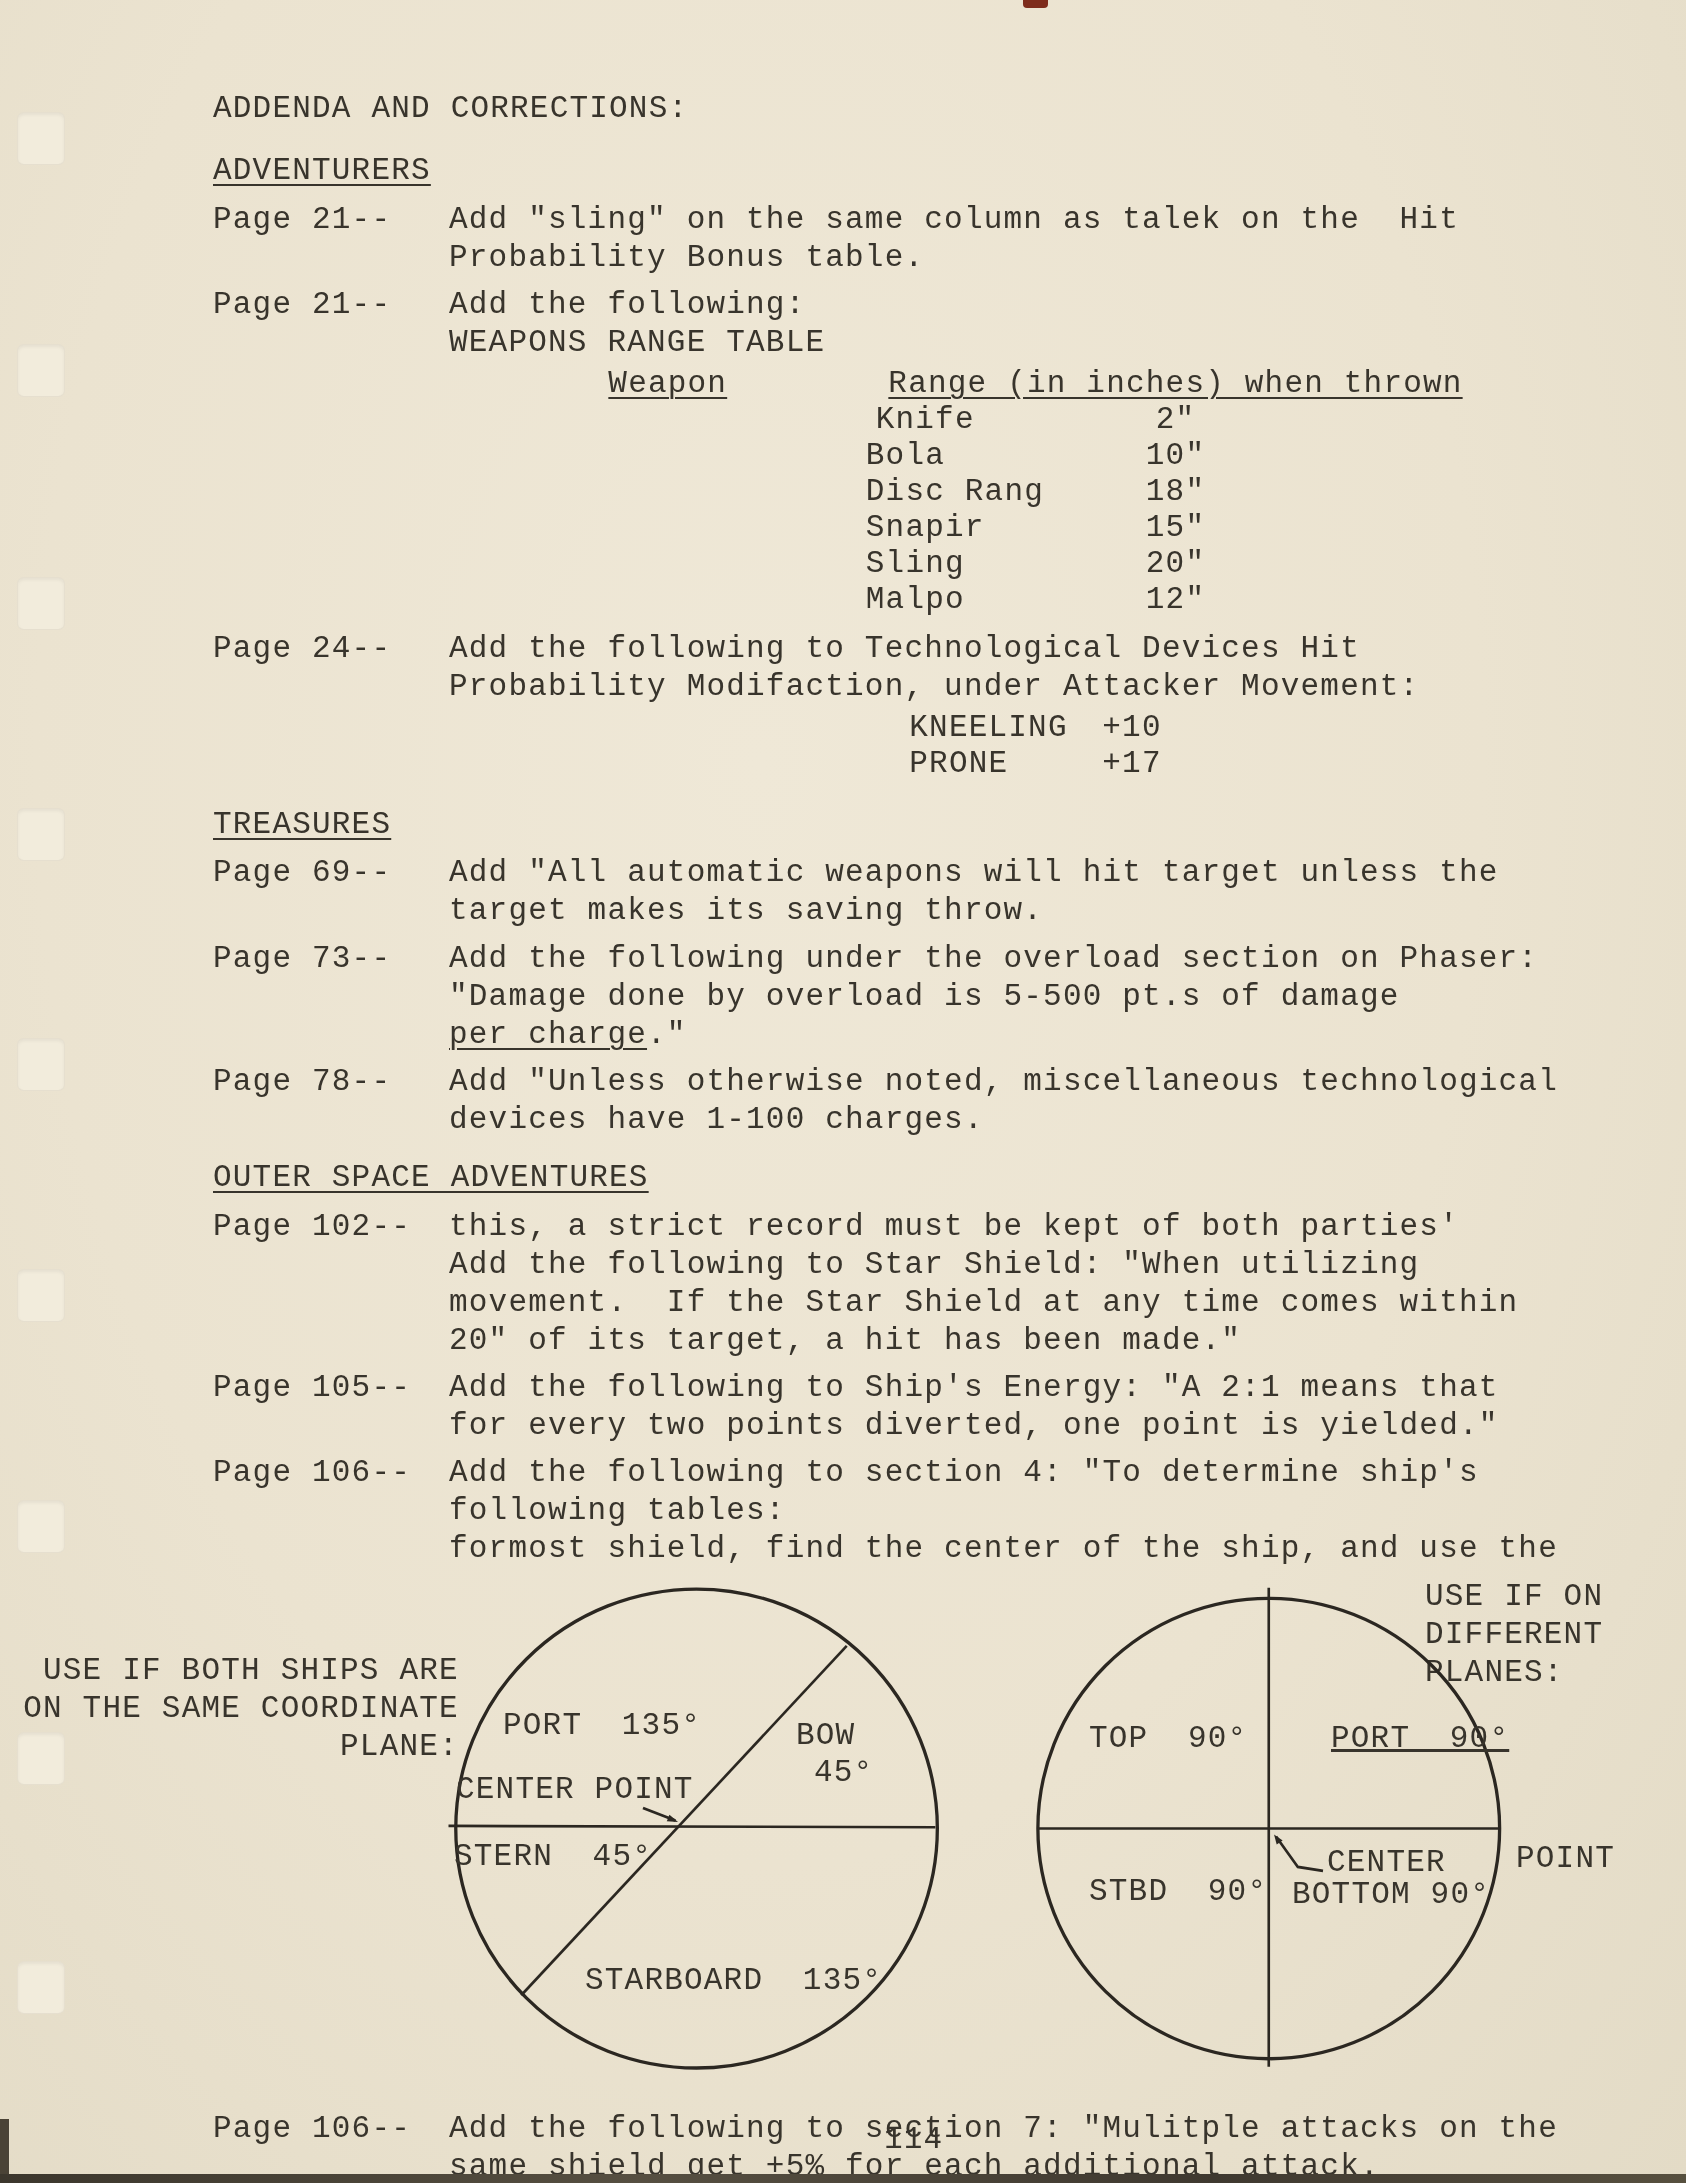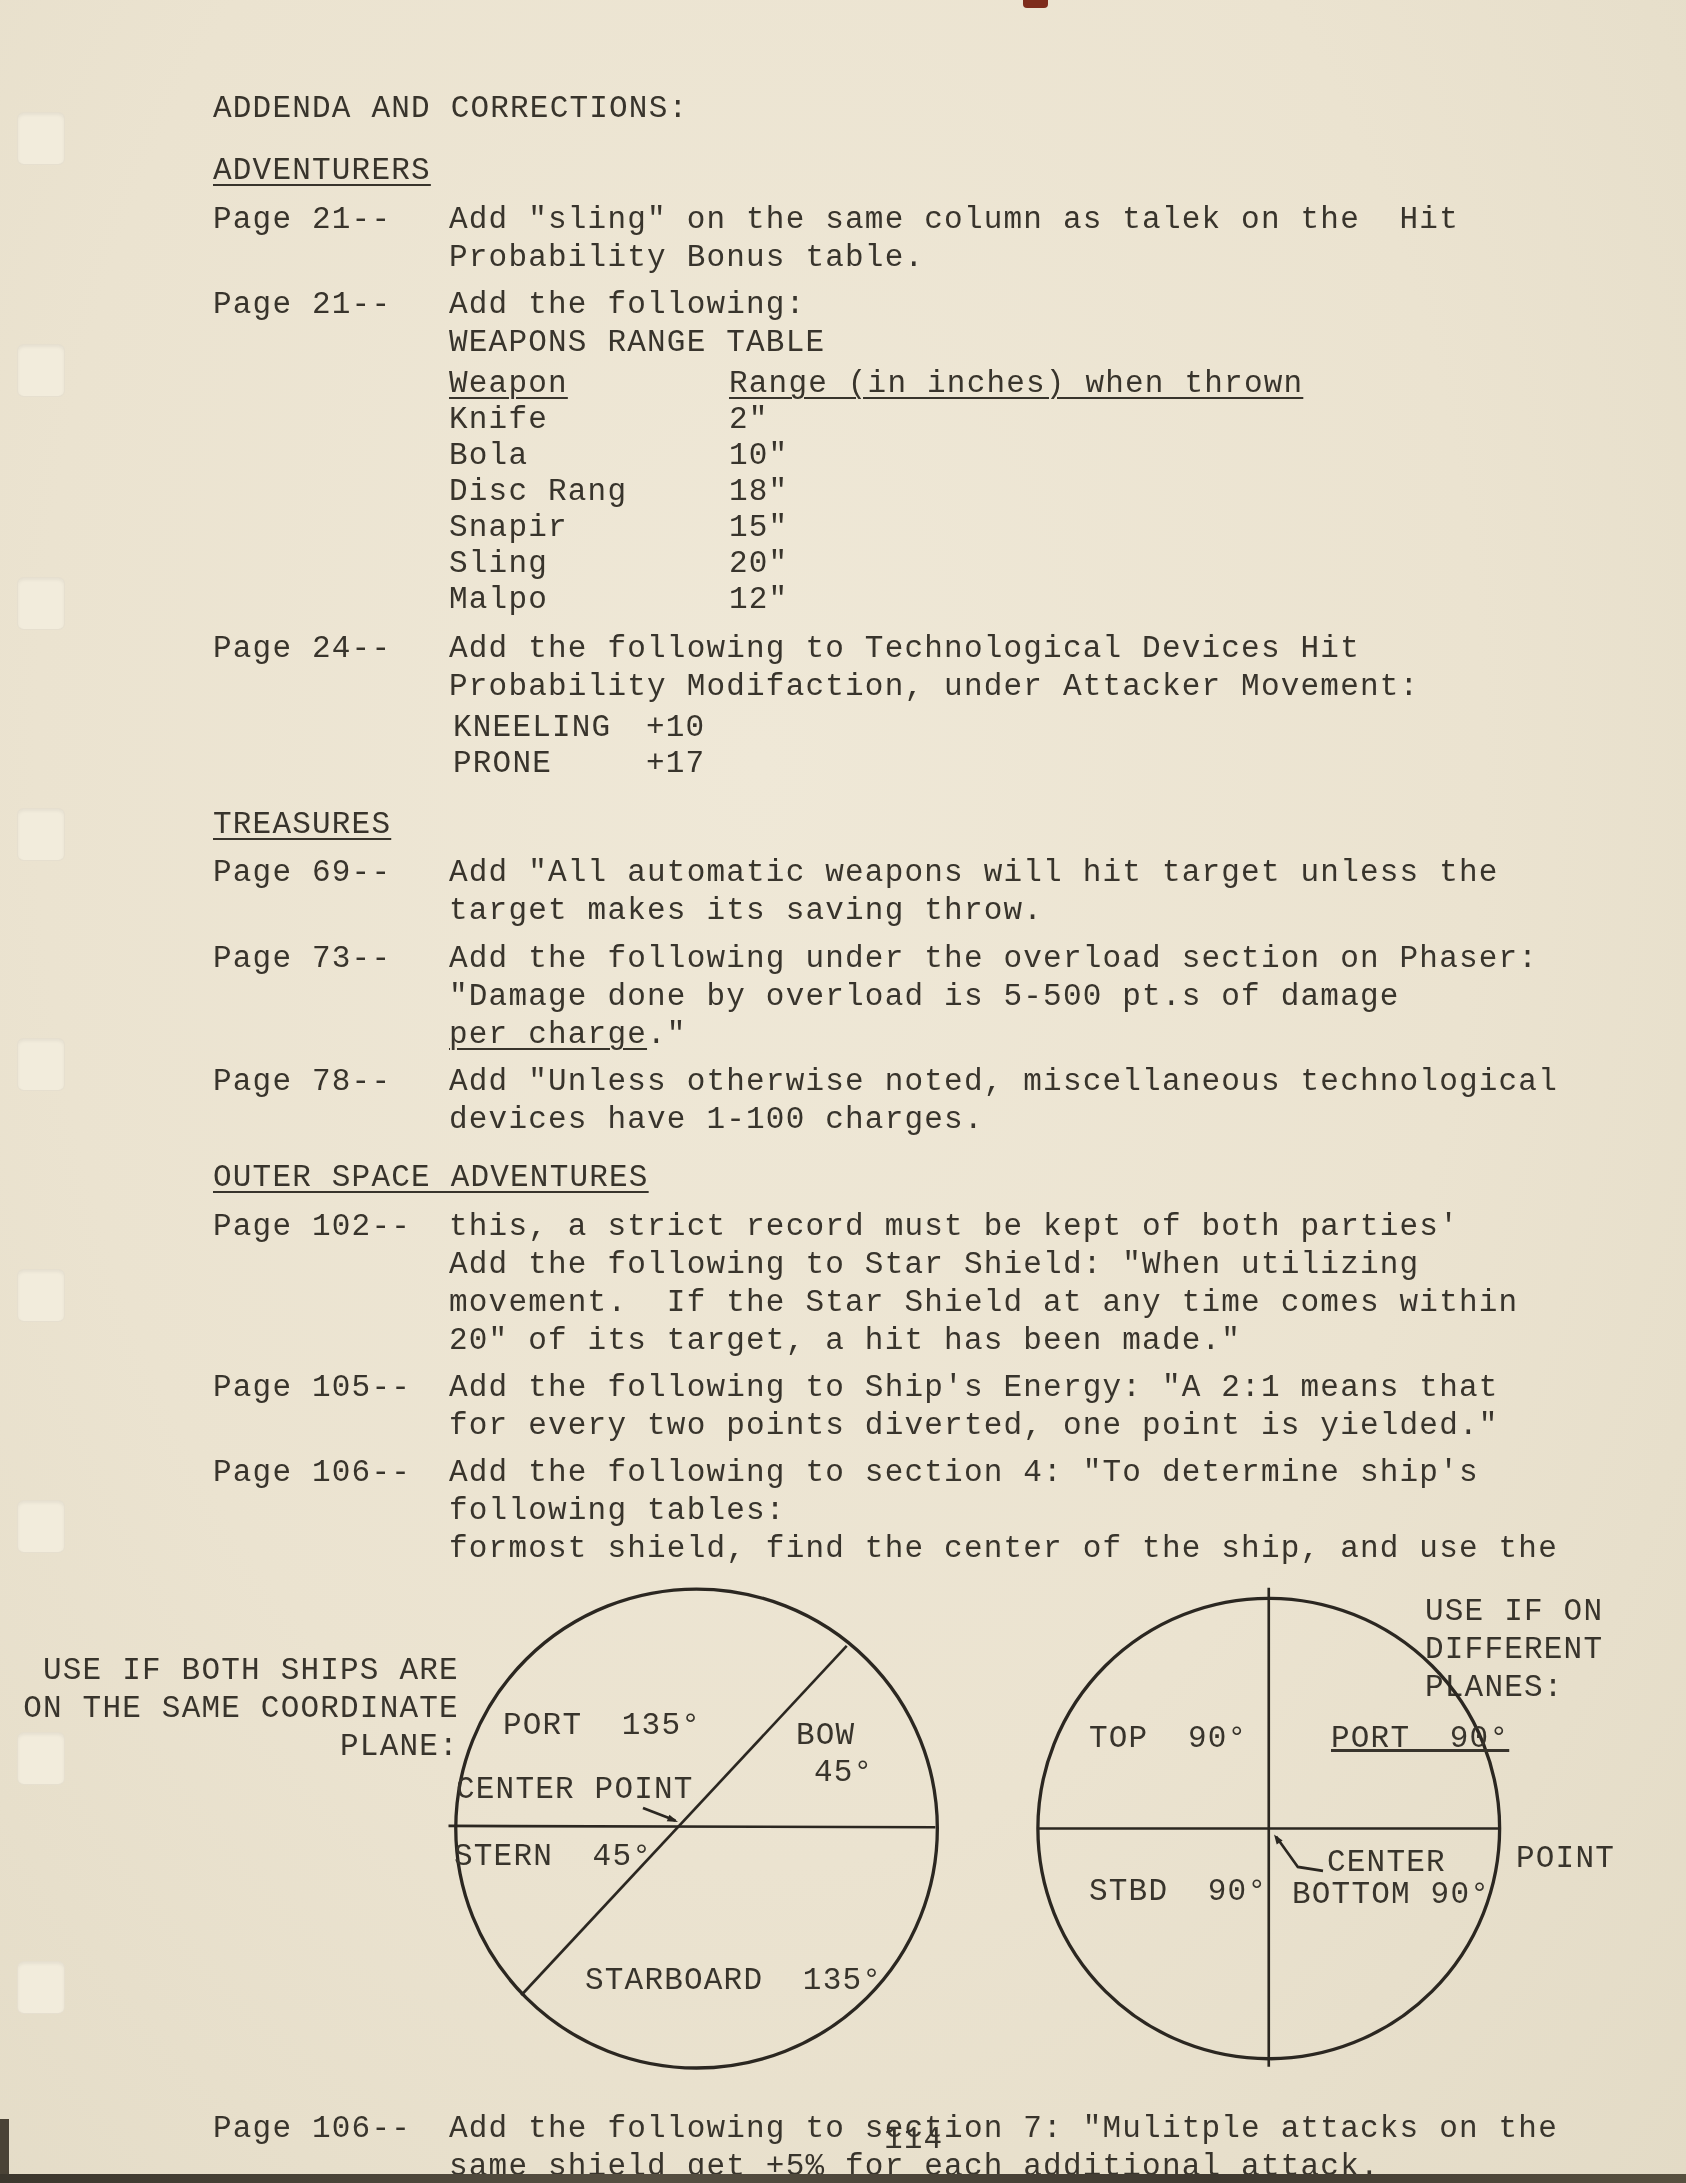--- a/index.html
+++ b/index.html
@@ -39,31 +39,31 @@
   .u {
     text-decoration-line: underline;
     text-decoration-thickness: 2px;
     text-underline-offset: 5.3px;
   }
   .entry { display: flex; align-items: flex-start; margin-bottom: 9.3px; font-family: Liberation Mono, monospace; }
   .elabel { width: 236px; flex: none; }
   .ebody { flex: 1; min-width: 0; }
 
   .wtable { margin: 4px 0 2.6px 0; }
-  .wrow { display: flex; line-height: 36px; white-space: pre; }
+  .wrow { display: flex; line-height: 36px; white-space: pre; justify-content: center; }
   .wc1 { width: 280px; flex: none; }
   .mods { margin: 4px; }
   .mc1 { width: 193px; flex: none; }
 
   .diagram { position: relative; height: 513px; width: 1409px; margin: 2.6px 0 20px 0; }
   .dg { position: absolute; left: 0; top: 0; overflow: visible; }
   .dg-label { position: absolute; line-height: 37px; }
   .left-note { position: absolute; left: -195px; top: 75px; line-height: 38px; text-align: right; }
   .left-note .ln1 { padding-left: 25px; }
-  .right-note { position: absolute; left: 1212px; top: 16px; line-height: 38px; }
+  .right-note { position: absolute; left: 1212px; top: 1px; line-height: 38px; }
 
   .pagenum { position: absolute; left: 884px; top: 2122px; }
 </style>
 </head>
 <body>
 
 <div class="paper"></div>
 
 <div class="hole" style="top:112px"></div>
 <div class="hole" style="top:344px"></div>

